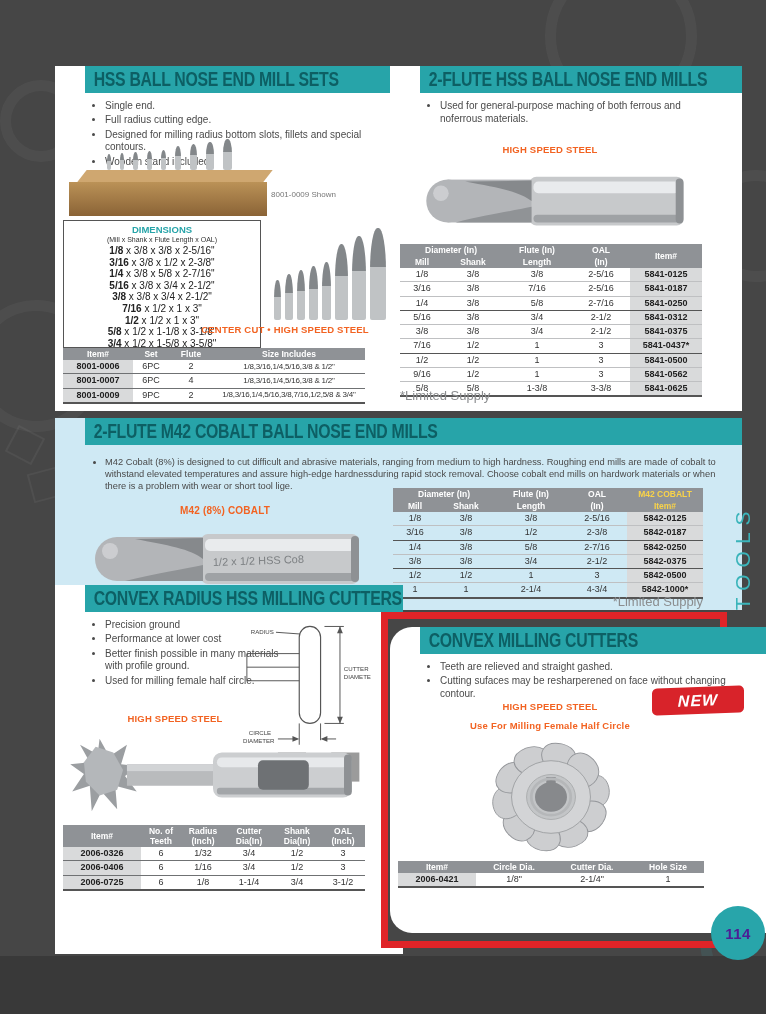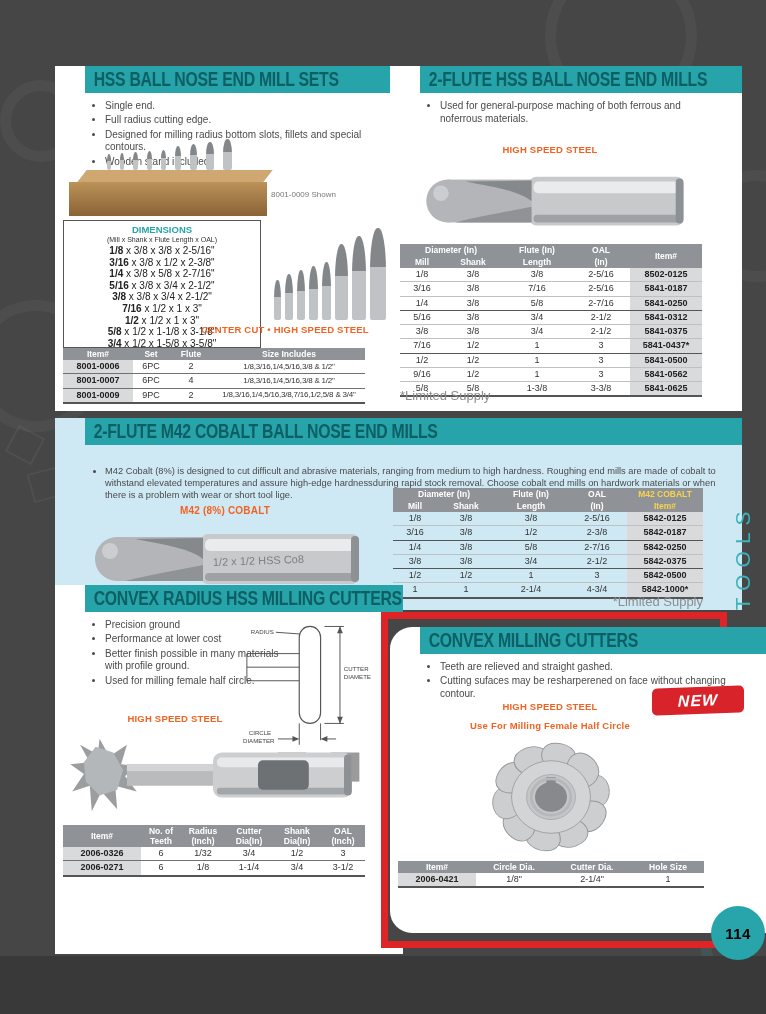--- a/index.html
+++ b/index.html
@@ -55,21 +55,21 @@
   .hilite .panel5{position:absolute;left:2px;top:8px;width:381px;height:306px;background:#fff;border-radius:22px;}
   .new-badge{position:absolute;left:262px;top:60px;width:92px;height:27px;background:#d8232a;border-radius:5px;
     transform:skewY(-2deg);z-index:6;display:flex;align-items:center;justify-content:center;}
   .new-badge span{color:#fff;font-weight:800;font-style:italic;font-size:16px;letter-spacing:1px;}
 
   
   .side-label{position:absolute;top:434px;right:11px;height:520px;writing-mode:vertical-rl;transform:rotate(180deg);
     font-size:21px;letter-spacing:7px;color:#3ab4ba;z-index:2;font-weight:400;}
   .page-circle{position:absolute;left:711px;top:906px;width:54px;height:54px;border-radius:50%;background:#28a5aa;
     z-index:5;display:flex;align-items:center;justify-content:center;}
-  .page-circle span{color:#000000;font-weight:800;font-size:15px;letter-spacing:.5px;}
+  .page-circle span{color:#4c1d95;font-weight:800;font-size:15px;letter-spacing:.5px;}
 
   svg text{font-family:"Liberation Sans",sans-serif;}
   .diag-label{font-size:6.3px;fill:#444;}
   .teeth path{fill:#cdced0;stroke:#94969a;stroke-width:1;}
 </style>
 </head>
 <body>
 
 <div class="gear-ring" style="left:545px;top:-40px;width:130px;height:130px;"></div>
 <div class="gear-ring" style="left:700px;top:170px;width:90px;height:90px;"></div>
@@ -213,21 +213,21 @@
           <th>Length</th>
           <th>(In)</th>
         </tr>
       </thead>
       <tbody>
         <tr>
           <td>1/8</td>
           <td>3/8</td>
           <td>3/8</td>
           <td>2-5/16</td>
-          <td class="item">8502-0125</td>
+          <td class="item">5841-0125</td>
         </tr>
         <tr>
           <td>3/16</td>
           <td>3/8</td>
           <td>7/16</td>
           <td>2-5/16</td>
           <td class="item">5841-0187</td>
         </tr>
         <tr class="grp">
           <td>1/4</td>
@@ -278,21 +278,21 @@
           <td>3-3/8</td>
           <td class="item">5841-0625</td>
         </tr>
       </tbody>
     </table>
   <div class="footnote" style="left:10px;top:322px;">*Limited Supply</div>
 </div>
 
 <div class="panel" style="left:55px;top:418px;width:657px;height:192px;background:#cfe9f4;">
   <div class="phead"><span>2-FLUTE  M42 COBALT BALL NOSE END MILLS</span></div>
-  <ul class="blist" style="width:630px;margin-top:21px;">
+  <ul class="blist" style="width:630px;margin-top:12px;">
     <li style="font-size:9.3px;">M42 Cobalt (8%) is designed to cut difficult and abrasive materials, ranging from medium to high hardness. Roughing end mills are made of cobalt to withstand elevated temperatures and assure high-edge hardnessduring rapid stock removal. Choose cobalt end mills on hardwork materials or when there is a problem with wear or short tool lige.</li>
   </ul>
   <div class="orange" style="left:40px;top:87px;width:260px;font-size:10px;">M42 (8%) COBALT</div>
 
   <svg class="img-abs" style="left:18px;top:100px;" width="300" height="84" viewBox="0 0 300 78">
     <rect x="128" y="13" width="158" height="50" rx="7" fill="#c7c9cb"></rect>
     <rect x="132" y="18" width="150" height="12" rx="5" fill="#e9ebed"></rect>
     <rect x="132" y="52" width="150" height="8" rx="4" fill="#9fa2a5"></rect>
     <rect x="278" y="15" width="8" height="46" rx="4" fill="#8e9194"></rect>
     <circle cx="44" cy="38" r="22" fill="#b3b5b8"></circle>
@@ -453,21 +453,29 @@
       <tbody>
         <tr>
           <td class="item">2006-0326</td>
           <td>6</td>
           <td>1/32</td>
           <td>3/4</td>
           <td>1/2</td>
           <td>3</td>
         </tr>
         <tr>
-          <td class="item">2006-0271</td>
+          <td class="item">2006-0406</td>
+          <td>6</td>
+          <td>1/16</td>
+          <td>3/4</td>
+          <td>1/2</td>
+          <td>3</td>
+        </tr>
+        <tr>
+          <td class="item">2006-0725</td>
           <td>6</td>
           <td>1/8</td>
           <td>1-1/4</td>
           <td>3/4</td>
           <td>3-1/2</td>
         </tr>
       </tbody>
     </table>
 </div>
 

